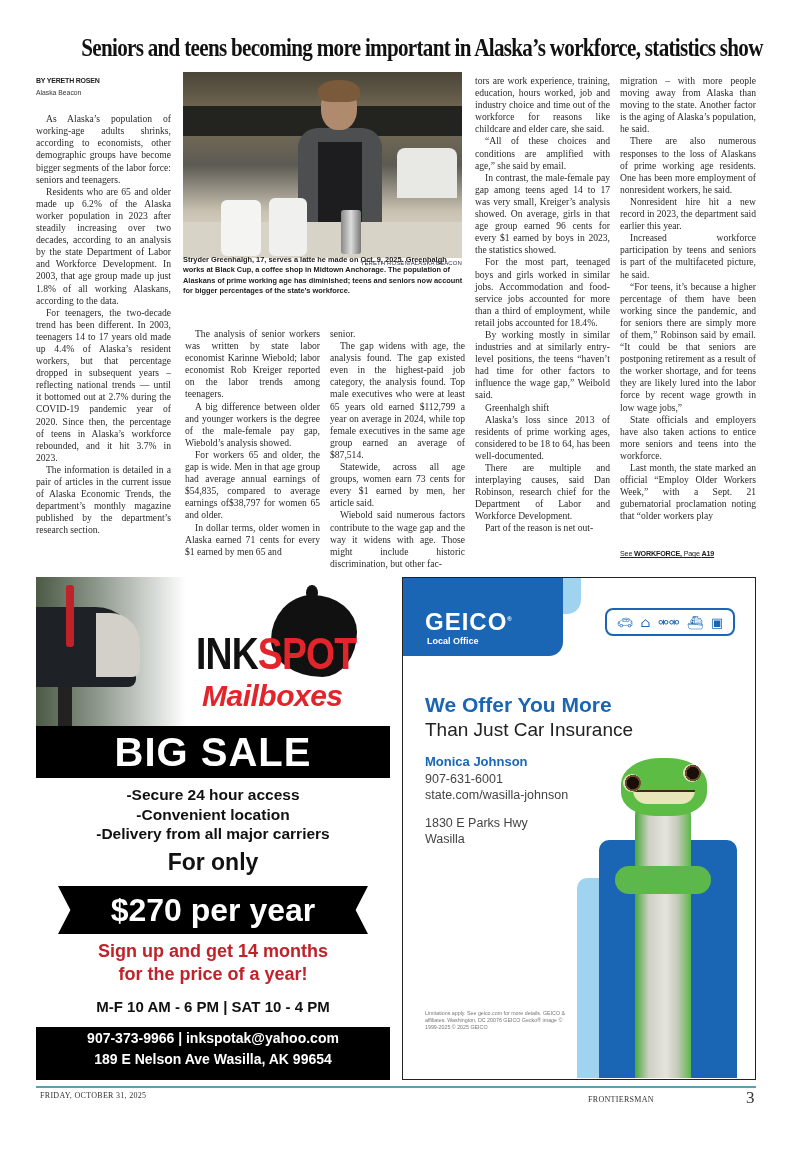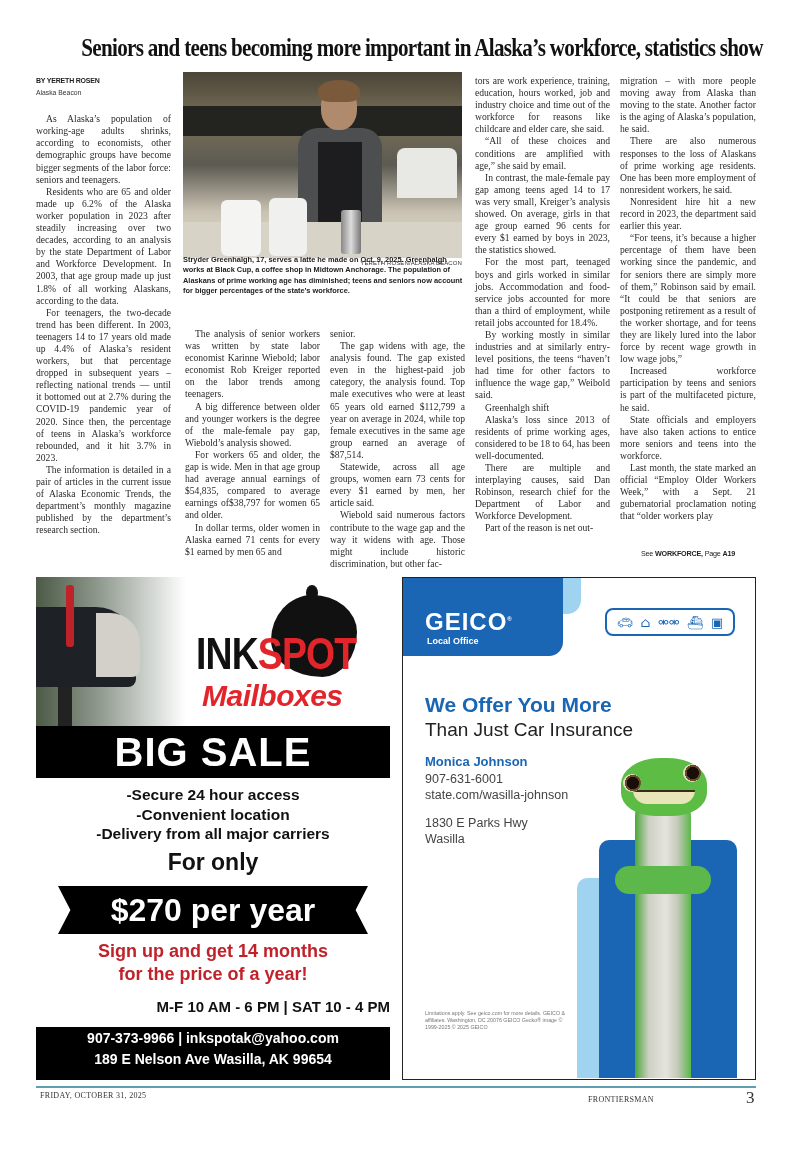--- a/index.html
+++ b/index.html
@@ -37,42 +37,42 @@
   .photo .hair { position: absolute; left: 135px; top: 8px; width: 42px; height: 22px; border-radius: 50% 50% 30% 30%; background: #7a5a3a; }
   .photo .shirt { position: absolute; left: 115px; top: 56px; width: 84px; height: 100px; border-radius: 20px 20px 0 0; background: #4c4e50; }
   .photo .apron { position: absolute; left: 135px; top: 70px; width: 44px; height: 86px; background: #1d1d1f; }
   .photo .jug1 { position: absolute; left: 38px; top: 128px; width: 40px; height: 56px; background: #f4f4f2; border-radius: 6px; }
   .photo .jug2 { position: absolute; left: 86px; top: 126px; width: 38px; height: 58px; background: #f0f0ee; border-radius: 6px; }
   .photo .cup { position: absolute; left: 158px; top: 138px; width: 20px; height: 44px; background: linear-gradient(90deg, #888, #ddd, #777); border-radius: 3px; }
   .photo .machine { position: absolute; left: 214px; top: 76px; width: 60px; height: 50px; background: #e8e8e4; border-radius: 8px 8px 0 0; }
   .credit { position: absolute; left: 183px; top: 260px; width: 279px; text-align: right; font-family: "Liberation Sans", sans-serif; font-size: 6px; color: #333; letter-spacing: 0.1px; }
   .caption { position: absolute; left: 183px; top: 255px; width: 282px; font-family: "Liberation Sans", sans-serif; font-weight: bold; font-size: 7.4px; line-height: 10.4px; color: #222; }
 
-  .jump { position: absolute; left: 620px; top: 549px; width: 136px; text-align: center; font-family: "Liberation Sans", sans-serif; font-size: 7.2px; color: #222; letter-spacing: -0.2px; }
+  .jump { position: absolute; left: 620px; top: 549px; width: 136px; text-align: left; font-family: "Liberation Sans", sans-serif; font-size: 7.2px; color: #222; letter-spacing: -0.2px; text-decoration: underline; }
   .jump b { font-weight: bold; }
 
   
   .ink { position: absolute; left: 36px; top: 577px; width: 354px; height: 503px; background: #fff; }
   .ink-photo { position: absolute; left: 0; top: 0; width: 150px; height: 150px; background: linear-gradient(90deg, #4c5a46 0%, #8c968a 40%, #d8dcd8 80%, #fff 100%); }
   .mailbox { position: absolute; left: 0; top: 30px; width: 100px; height: 80px; background: #1e2226; border-radius: 0 40px 8px 0; }
   .mailbox-mouth { position: absolute; left: 60px; top: 36px; width: 44px; height: 64px; background: #d2d0c8; border-radius: 0 30px 8px 0; }
   .mailbox-flag { position: absolute; left: 30px; top: 8px; width: 8px; height: 62px; background: #c0222a; border-radius: 3px; }
   .mailbox-post { position: absolute; left: 22px; top: 110px; width: 14px; height: 40px; background: #222; }
   .splat { position: absolute; left: 235px; top: 18px; width: 86px; height: 82px; background: #111; border-radius: 48% 52% 40% 60% / 55% 45% 55% 45%; }
   .splat2 { position: absolute; left: 270px; top: 8px; width: 12px; height: 16px; background: #111; border-radius: 50%; }
   .ink-logo { position: absolute; left: 160px; top: 52px; font-family: "Liberation Sans", sans-serif; font-weight: bold; font-size: 44px; letter-spacing: -1px; transform: scaleX(0.85); transform-origin: left; }
   .ink-logo .k { color: #111; }
   .ink-logo .r { color: #e1252b; }
   .ink-mail { position: absolute; left: 166px; top: 102px; font-family: "Liberation Sans", sans-serif; font-style: italic; font-weight: bold; font-size: 30px; color: #e1252b; letter-spacing: -0.5px; }
   .bigsale { position: absolute; left: 0; top: 149px; width: 354px; height: 52px; background: #000; color: #fff; text-align: center; font-family: "Liberation Sans", sans-serif; font-weight: bold; font-size: 40px; line-height: 52px; letter-spacing: 1px; }
   .ink-feat { position: absolute; left: 0; top: 208px; width: 354px; text-align: center; font-family: "Liberation Sans", sans-serif; font-weight: bold; font-size: 15.5px; line-height: 19.5px; color: #111; }
   .foronly { position: absolute; left: 0; top: 272px; width: 354px; text-align: center; font-family: "Liberation Sans", sans-serif; font-weight: bold; font-size: 23px; color: #111; }
   .banner { position: absolute; left: 22px; top: 309px; width: 310px; height: 48px; background: #000; clip-path: polygon(0 0, 100% 0, 96% 50%, 100% 100%, 0 100%, 4% 50%); color: #fff; text-align: center; font-family: "Liberation Sans", sans-serif; font-weight: bold; font-size: 32px; line-height: 48px; }
   .signup { position: absolute; left: 0; top: 363px; width: 354px; text-align: center; font-family: "Liberation Sans", sans-serif; font-weight: bold; font-size: 18px; line-height: 23px; color: #c0222a; }
-  .hours { position: absolute; left: 0; top: 421px; width: 354px; text-align: right; font-family: "Liberation Sans", sans-serif; font-weight: bold; font-size: 15px; color: #111; }
+  .hours { position: absolute; left: 0; top: 421px; width: 354px; text-align: center; font-family: "Liberation Sans", sans-serif; font-weight: bold; font-size: 15px; color: #111; }
   .ink-contact { position: absolute; left: 0; top: 450px; width: 354px; height: 53px; background: #000; color: #fff; text-align: center; font-family: "Liberation Sans", sans-serif; font-weight: bold; font-size: 14px; line-height: 21px; padding-top: 1px; }
 
   
   .geico { position: absolute; left: 402px; top: 577px; width: 354px; height: 503px; border: 1.5px solid #222; background: #fff; overflow: hidden; }
   .g-lightblue { position: absolute; left: 0; top: 0; width: 178px; height: 36px; background: #9fd3f0; border-radius: 0 0 14px 0; }
   .g-header { position: absolute; left: 0; top: 0; width: 160px; height: 78px; background: #1a66b5; border-radius: 0 0 14px 0; }
   .g-logo { position: absolute; left: 22px; top: 30px; font-family: "Liberation Sans", sans-serif; font-weight: bold; font-size: 24px; color: #fff; letter-spacing: 1px; }
   .g-local { position: absolute; left: 24px; top: 58px; font-family: "Liberation Sans", sans-serif; font-weight: bold; font-size: 9px; color: #fff; }
   .g-icons { position: absolute; left: 202px; top: 30px; width: 130px; height: 28px; border: 2px solid #1a66b5; border-radius: 8px; display: flex; align-items: center; justify-content: space-around; padding: 0 6px; color: #1a66b5; font-size: 13px; }
   .g-icons span { display: inline-block; }
@@ -148,22 +148,22 @@
   <p class="subhead">Greenhalgh shift</p>
   <p>Alaska’s loss since 2013 of residents of prime working ages, considered to be 18 to 64, has been well-documented.</p>
   <p>There are multiple and interplaying causes, said Dan Robinson, research chief for the Department of Labor and Workforce Development.</p>
   <p>Part of the reason is net out-</p>
 </div>
 
 <div class="col c5">
   <p class="noindent">migration – with more people moving away from Alaska than moving to the state. Another factor is the aging of Alaska’s population, he said.</p>
   <p>There are also numerous responses to the loss of Alaskans of prime working age residents. One has been more employment of nonresident workers, he said.</p>
   <p>Nonresident hire hit a new record in 2023, the department said earlier this year.</p>
+  <p>Increased workforce participation by teens and seniors is part of the multifaceted picture, he said.</p>
   <p>“For teens, it’s because a higher percentage of them have been working since the pandemic, and for seniors there are simply more of them,” Robinson said by email. “It could be that seniors are postponing retirement as a result of the worker shortage, and for teens they are likely lured into the labor force by recent wage growth in low wage jobs,”</p>
-  <p>Increased workforce participation by teens and seniors is part of the multifaceted picture, he said.</p>
   <p>State officials and employers have also taken actions to entice more seniors and teens into the workforce.</p>
   <p>Last month, the state marked an official “Employ Older Workers Week,” with a Sept. 21 gubernatorial proclamation noting that “older workers play</p>
 </div>
 
 <div class="jump">
   <span>See </span><b>WORKFORCE,</b><span> Page </span><b>A19</b>
 </div>
 
 <div class="ink">
   <div class="ink-photo"></div>

